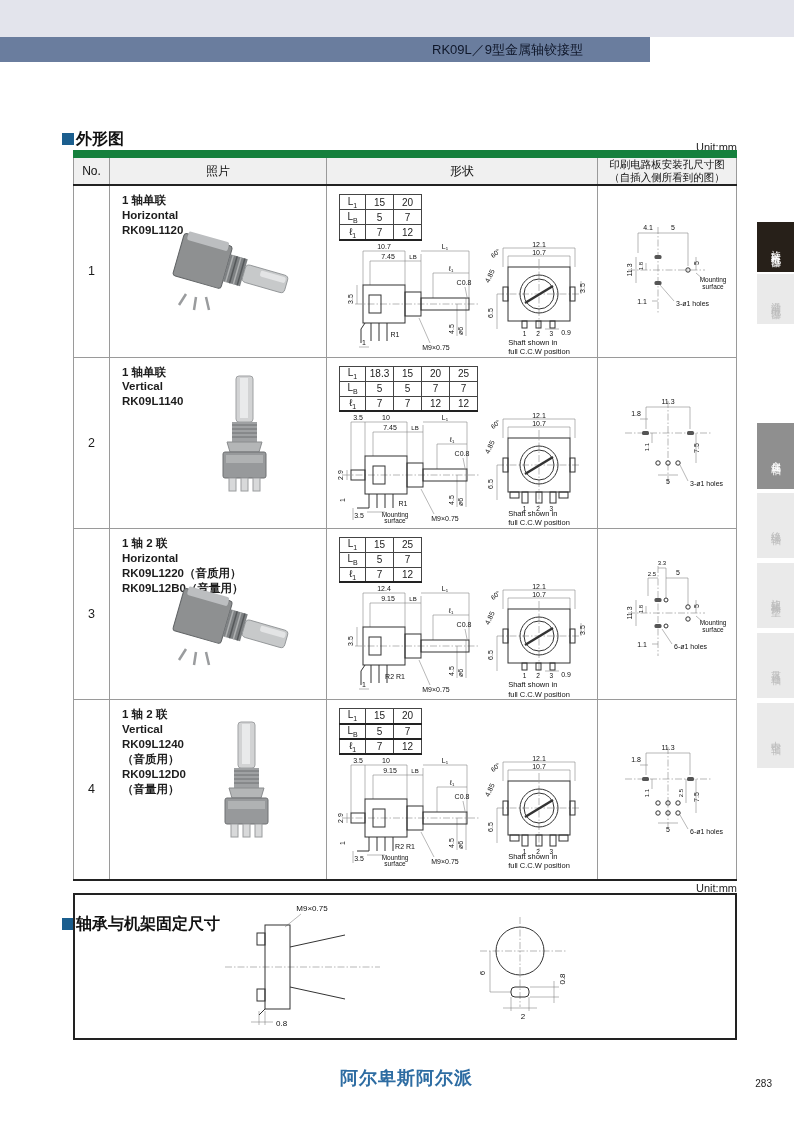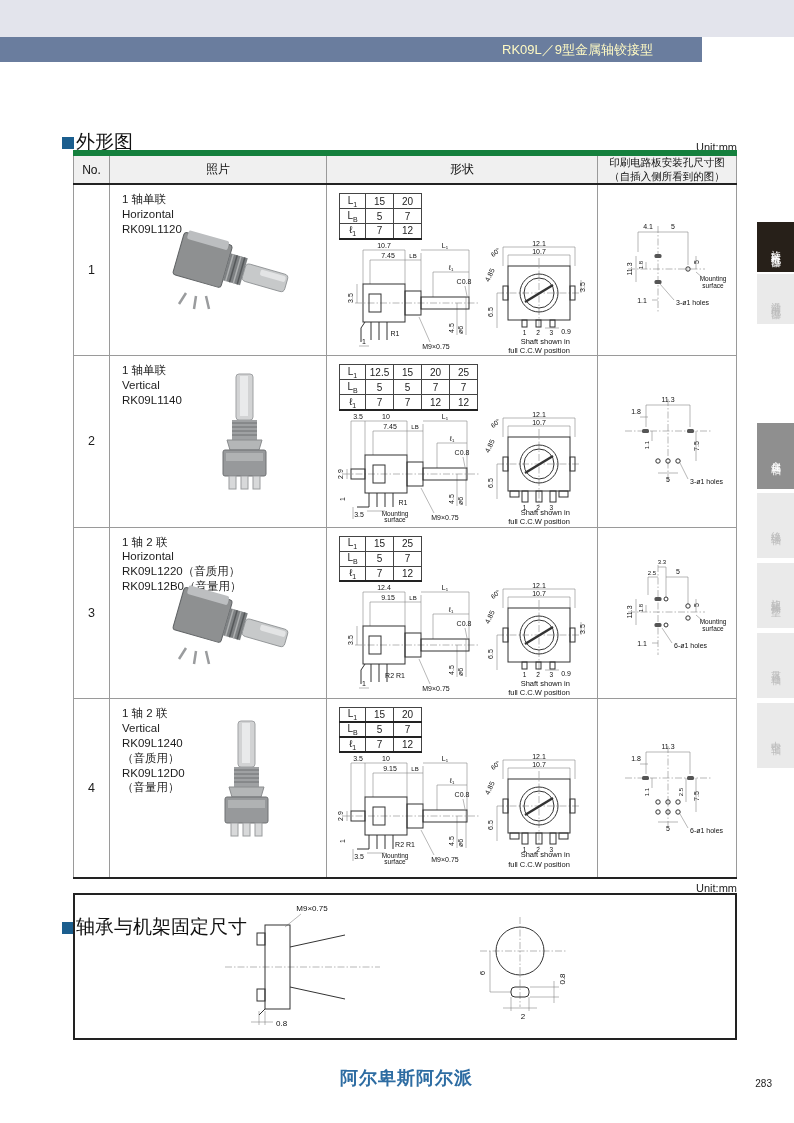--- a/index.html
+++ b/index.html
@@ -1,45 +1,45 @@
 <!DOCTYPE html>
 <html><head>
 <meta charset="utf-8">
 <style>
   * {margin:0;padding:0;box-sizing:border-box}
   html,body {width:794px;height:1123px}
   body {position:relative;background:#fff;font-family:"Liberation Sans","DejaVu Sans",sans-serif;color:#1c1c1c;overflow:hidden}
   .topband {position:absolute;left:0;top:0;width:794px;height:37px;background:#e3e4ec}
-  .headerbar {position:absolute;left:0;top:37px;width:702px;height:25px;background:#6a7d9e;color:#fef9c3;font-size:13px;line-height:25px;text-align:right;padding-right:49px}
+  .headerbar {position:absolute;left:0;top:37px;width:650px;height:25px;background:#6a7d9e;color:#0f172a;font-size:13px;line-height:25px;text-align:right;padding-right:67px}
   .sidebar-tab {position:absolute;left:757px;width:37px;display:flex;align-items:center;justify-content:center;writing-mode:vertical-rl;text-orientation:upright;font-size:10px;letter-spacing:2px}
   .tab-dark {background:#272019;color:#fff}
   .tab-gray {background:#8f8f8f;color:#fff}
   .tab-light {background:#eaeaea;color:#bdbdbd}
-  .sectitle {position:absolute;left:62px;font-size:19px;font-weight:normal;color:#111}
+  .sectitle {position:absolute;left:62px;font-size:16px;font-weight:bold;color:#111}
   .secmark {display:inline-block;width:12px;height:12px;background:#1b5e8e;margin-right:2px;vertical-align:-1px}
   .unit {position:absolute;font-size:11px;color:#222}
-  table.maintable {position:absolute;left:73px;top:150px;border-collapse:collapse;table-layout:fixed;border-top:6px solid #15803d}
+  table.maintable {position:absolute;left:73px;top:150px;border-collapse:collapse;table-layout:fixed;border-top:8px solid #15803d}
   .maintable th {background:#f0f0f0;font-weight:normal;font-size:12px;border:1px solid #9a9a9a;border-bottom:2px solid #222;height:31px;color:#111}
   .maintable th .pcbh {font-size:10.5px;line-height:1.25}
   .maintable td {border:1px solid #9a9a9a;vertical-align:top;padding:0}
   .maintable tbody tr:last-child td {border-bottom:2px solid #222}
   td.no {text-align:center;vertical-align:middle;font-size:12.5px}
   td.photocell {position:relative}
-  .desc {font-weight:normal;font-size:11.5px;line-height:1.3;padding:7px 0 0 12px}
+  .desc {font-weight:bold;font-size:11.5px;line-height:1.3;padding:7px 0 0 12px}
   .photo {position:absolute}
   td.shape {padding:4px 2px 0 6px}
   td.pcbcell {text-align:center;vertical-align:middle}
   .dimtable {border-collapse:collapse;margin:4px 0 0 6px}
   .dimtable td {border:1px solid #444;text-align:center;font-size:10px;height:15px;padding:0;vertical-align:middle}
   .dimtable td.h {width:26px}
   .dimtable td.v {width:28px}
   sub {font-size:7px}
   .drawrow {display:flex;align-items:flex-start}
   .fcol {display:flex;flex-direction:column;align-items:center}
-  .cap {font-size:7.5px;line-height:1.25;text-align:right;margin-top:-3px;color:#111}
+  .cap {font-size:7.5px;line-height:1.25;text-align:left;margin-top:-3px;color:#111}
   svg text {font-family:"Liberation Sans","DejaVu Sans",sans-serif}
   .dt {font-size:7px;fill:#111}
   .d6 {font-size:6px;fill:#111}
   .d65 {font-size:6.5px;fill:#111}
   .dt8 {font-size:8px;fill:#111}
   .dl line {stroke:#888;stroke-width:0.6;fill:none}
   .ol rect,.ol line,.ol polyline,.ol circle,.ol path {stroke:#333;stroke-width:1;fill:none}
   .cl {stroke:#888;stroke-width:0.6;stroke-dasharray:7 2 1.5 2;fill:none}
   .slot {stroke:#333;stroke-width:2.5}
   .padf {fill:#555;stroke:none}
@@ -285,21 +285,21 @@
     <rect x="31" y="106" width="7" height="13" fill="#d8d9da" stroke="#9a9c9e"></rect>
     <rect x="43" y="106" width="7" height="13" fill="#d8d9da" stroke="#9a9c9e"></rect>
     <rect x="55" y="106" width="7" height="13" fill="#d8d9da" stroke="#9a9c9e"></rect>
   </svg>
 </td>
 <td class="shape">
   <table class="dimtable">
     <tbody>
               <tr>
                 <td class="h"><span>L</span><sub>1</sub></td>
-                <td class="v">12.5</td>
+                <td class="v">18.3</td>
                 <td class="v">15</td>
                 <td class="v">20</td>
                 <td class="v">25</td>
               </tr>
     <tr>
                 <td class="h"><span>L</span><sub>B</sub></td>
                 <td class="v">5</td>
                 <td class="v">5</td>
                 <td class="v">7</td>
                 <td class="v">7</td>

